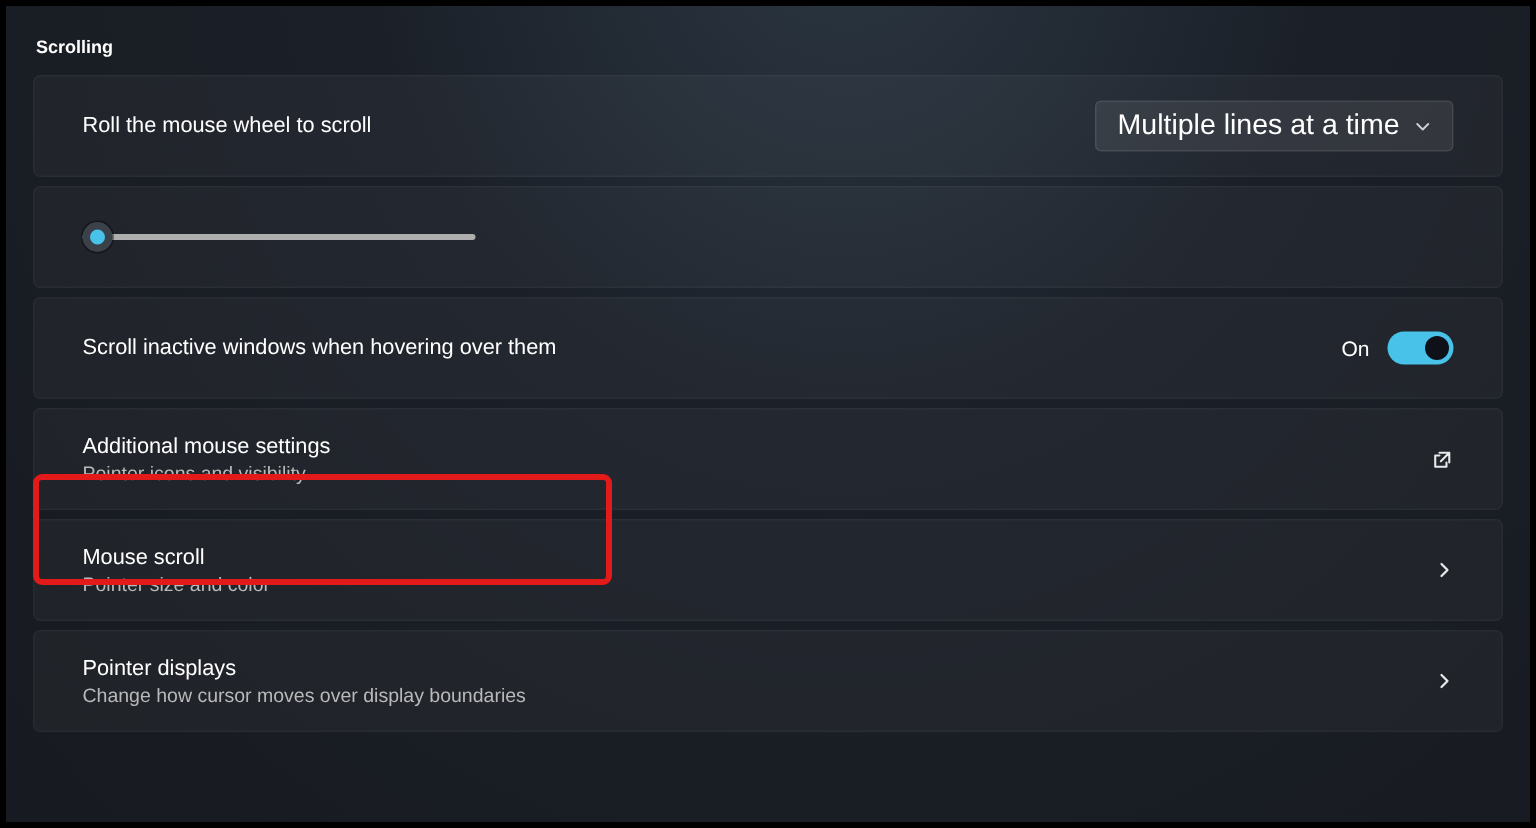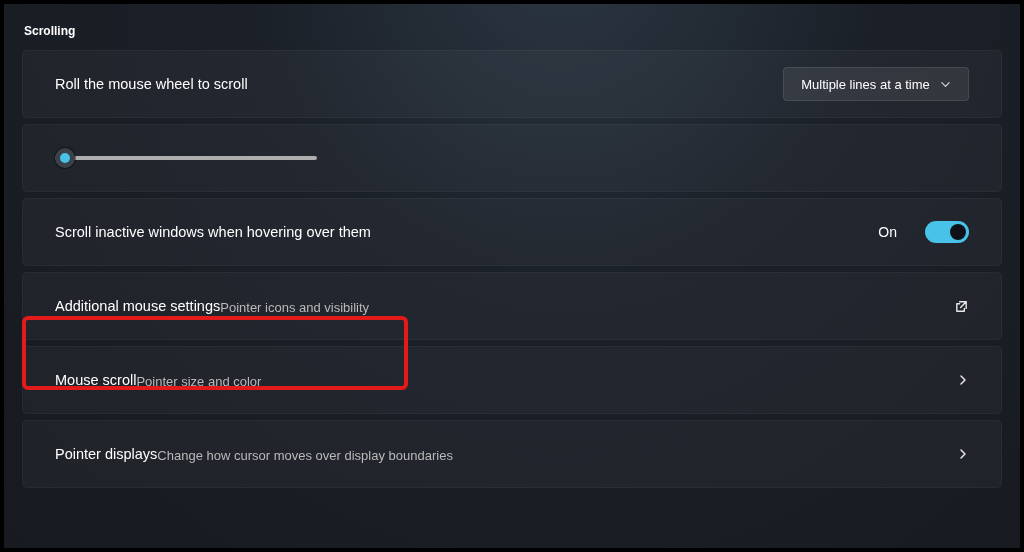--- a/index.html
+++ b/index.html
@@ -35,35 +35,35 @@
   }
   .row .label-main {
     font-size: 14.5px;
     color: #ffffff;
   }
   .row .label-sub {
     font-size: 13px;
     color: #b9b9b9;
     margin-top: 2px;
   }
-  .labels { display:flex; flex-direction:row; }
+  .labels { display:flex; flex-direction:column; }
 
   .dropdown {
     background: rgba(255,255,255,0.08);
     border: 1px solid rgba(255,255,255,0.09);
     border-radius: 4px;
     height: 34px;
     min-width: 186px;
     display: flex;
     align-items: center;
     justify-content: center;
     gap: 10px;
     padding: 0 14px;
     color: #ffffff;
-    font-size: 13px;
+    font-size: 19px;
     cursor: pointer;
   }
   .dropdown .chev {
     font-size: 12px;
     color: #d0d0d0;
   }
 
   .slider-wrap {
     width: 262px;
     position: relative;
@@ -86,21 +86,21 @@
     position: absolute;
     left: 10px; top: 50%;
     width: 20px; height: 20px;
     transform: translate(-50%,-50%);
     border-radius: 50%;
     background: #49c2e9;
     border: 5px solid #3b4149;
     box-shadow: 0 0 0 1px rgba(0,0,0,0.4);
   }
 
-  .toggle-group { display:flex; align-items:center; gap:28px; }
+  .toggle-group { display:flex; align-items:center; gap:12px; }
   .toggle-text { font-size:14px; color:#ffffff; }
   .toggle {
     width: 44px; height: 22px; border-radius: 22px;
     background: #49c2e9;
     position: relative;
     cursor: pointer;
   }
   .toggle-knob {
     position:absolute; right:3px; top:3px;
     width:16px; height:16px; border-radius:50%;

